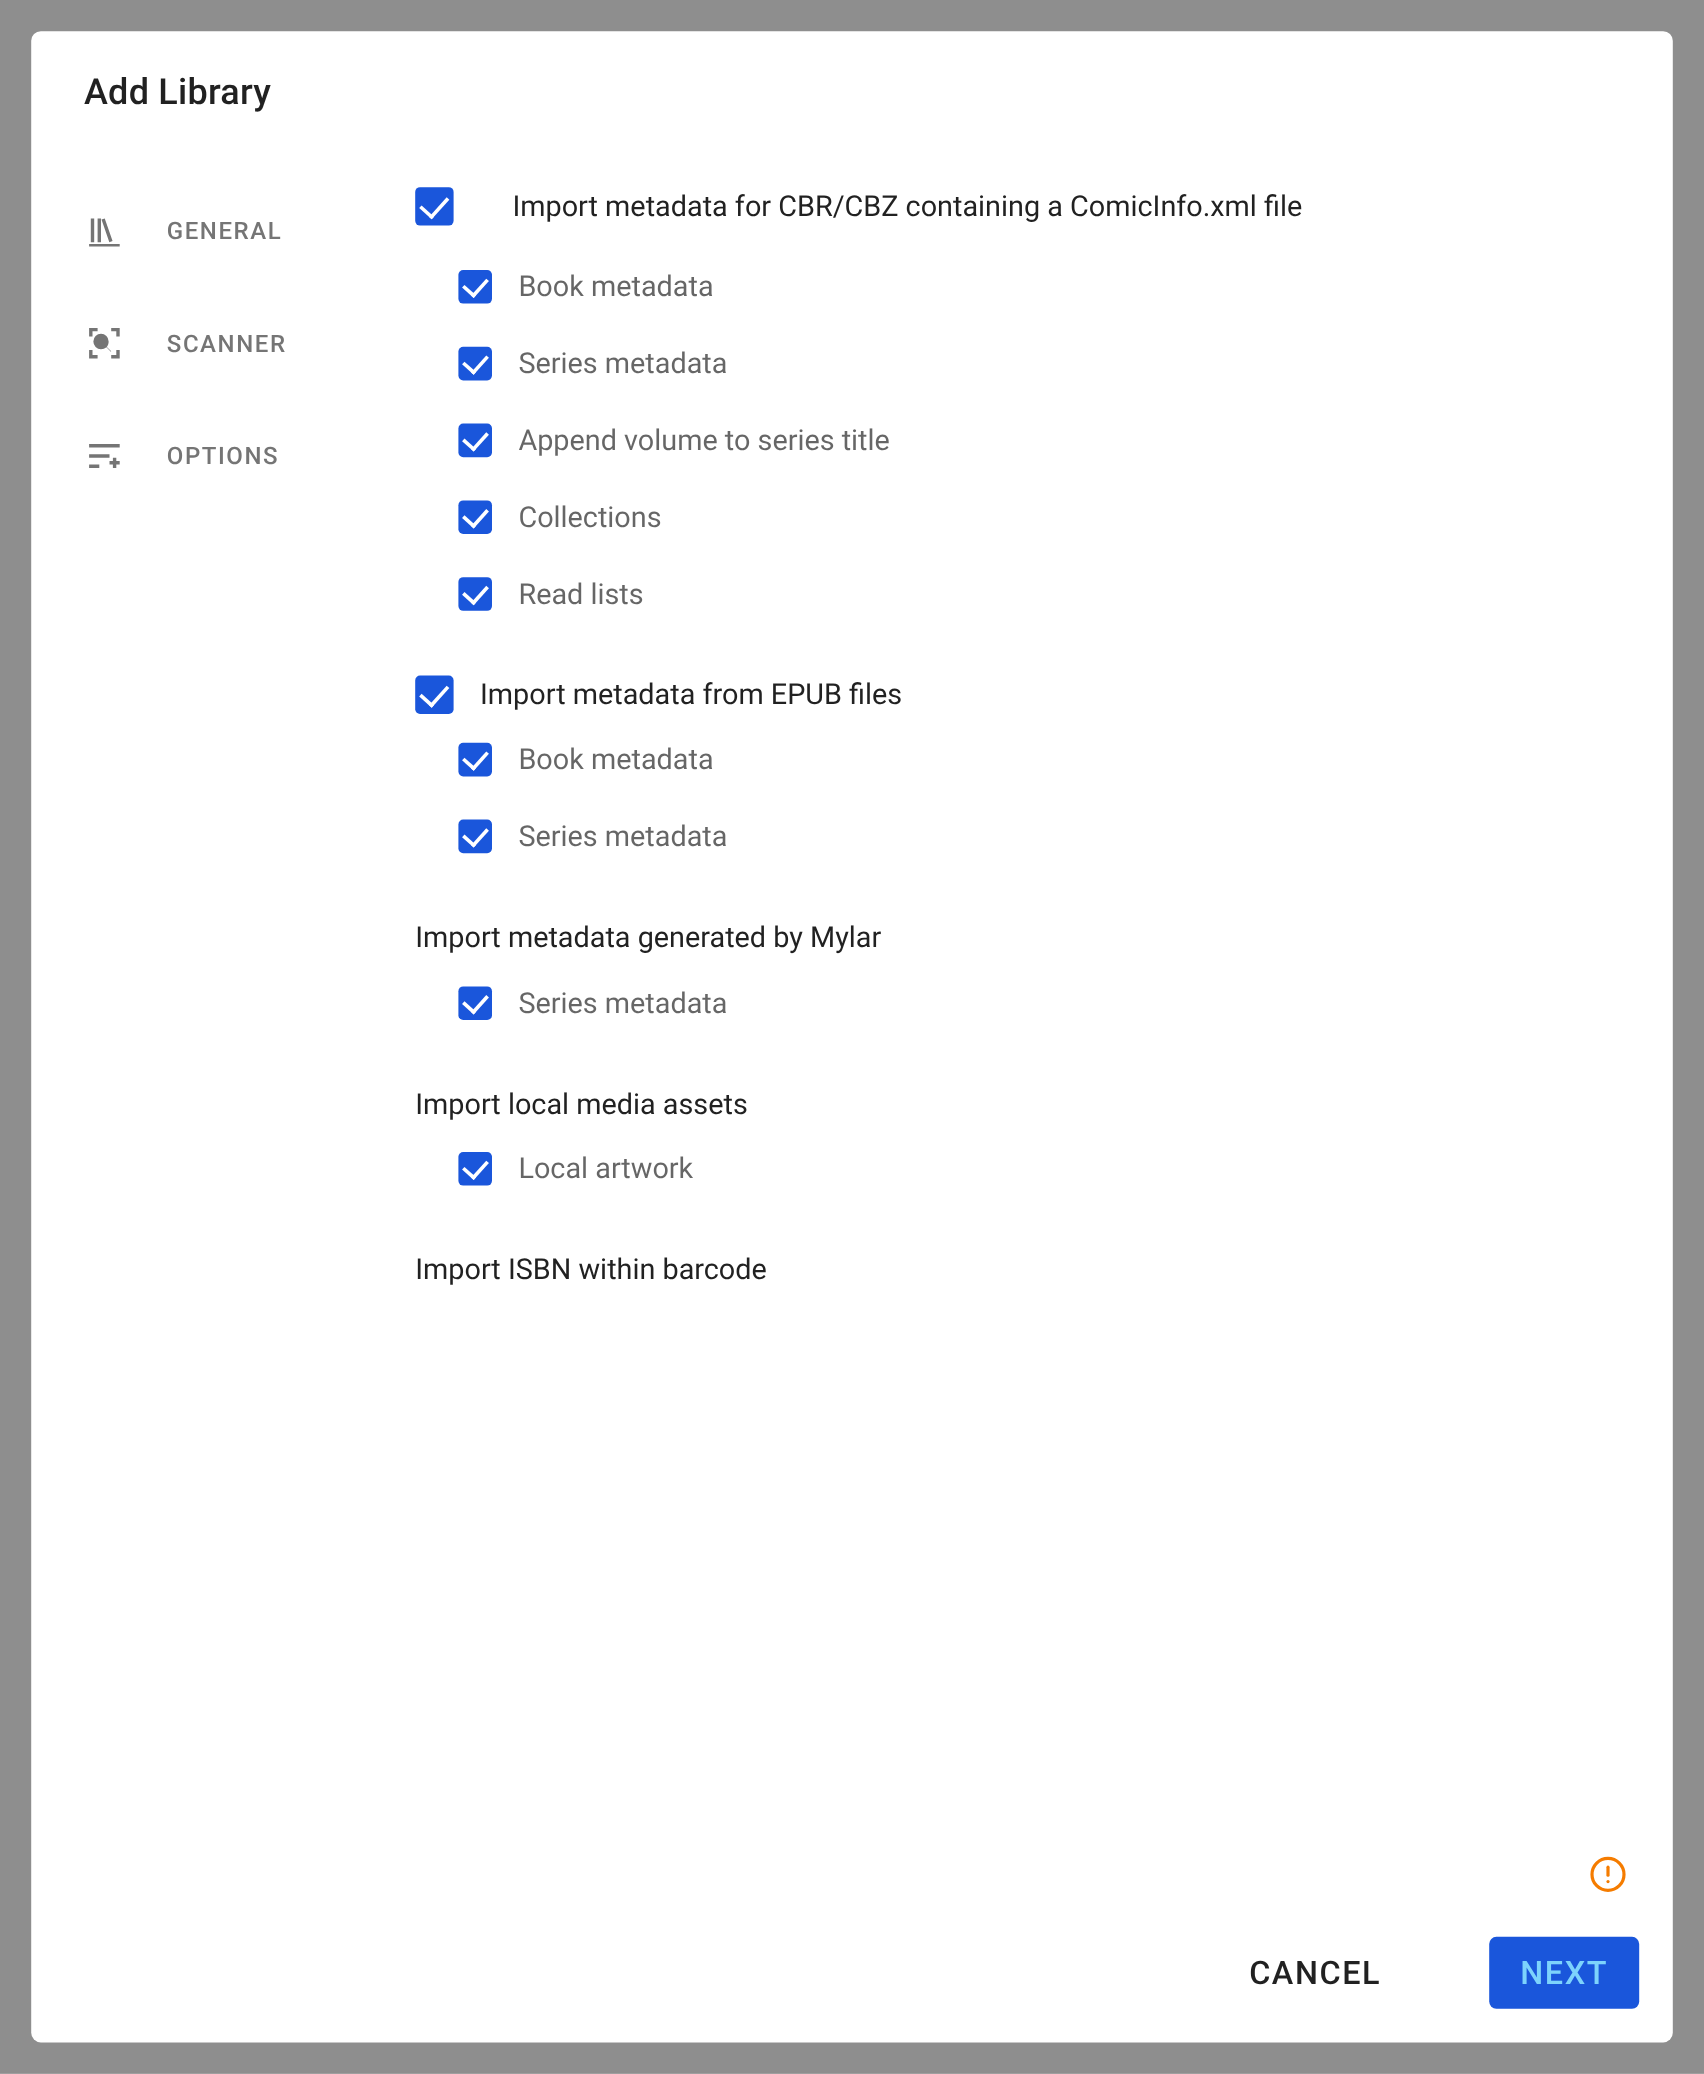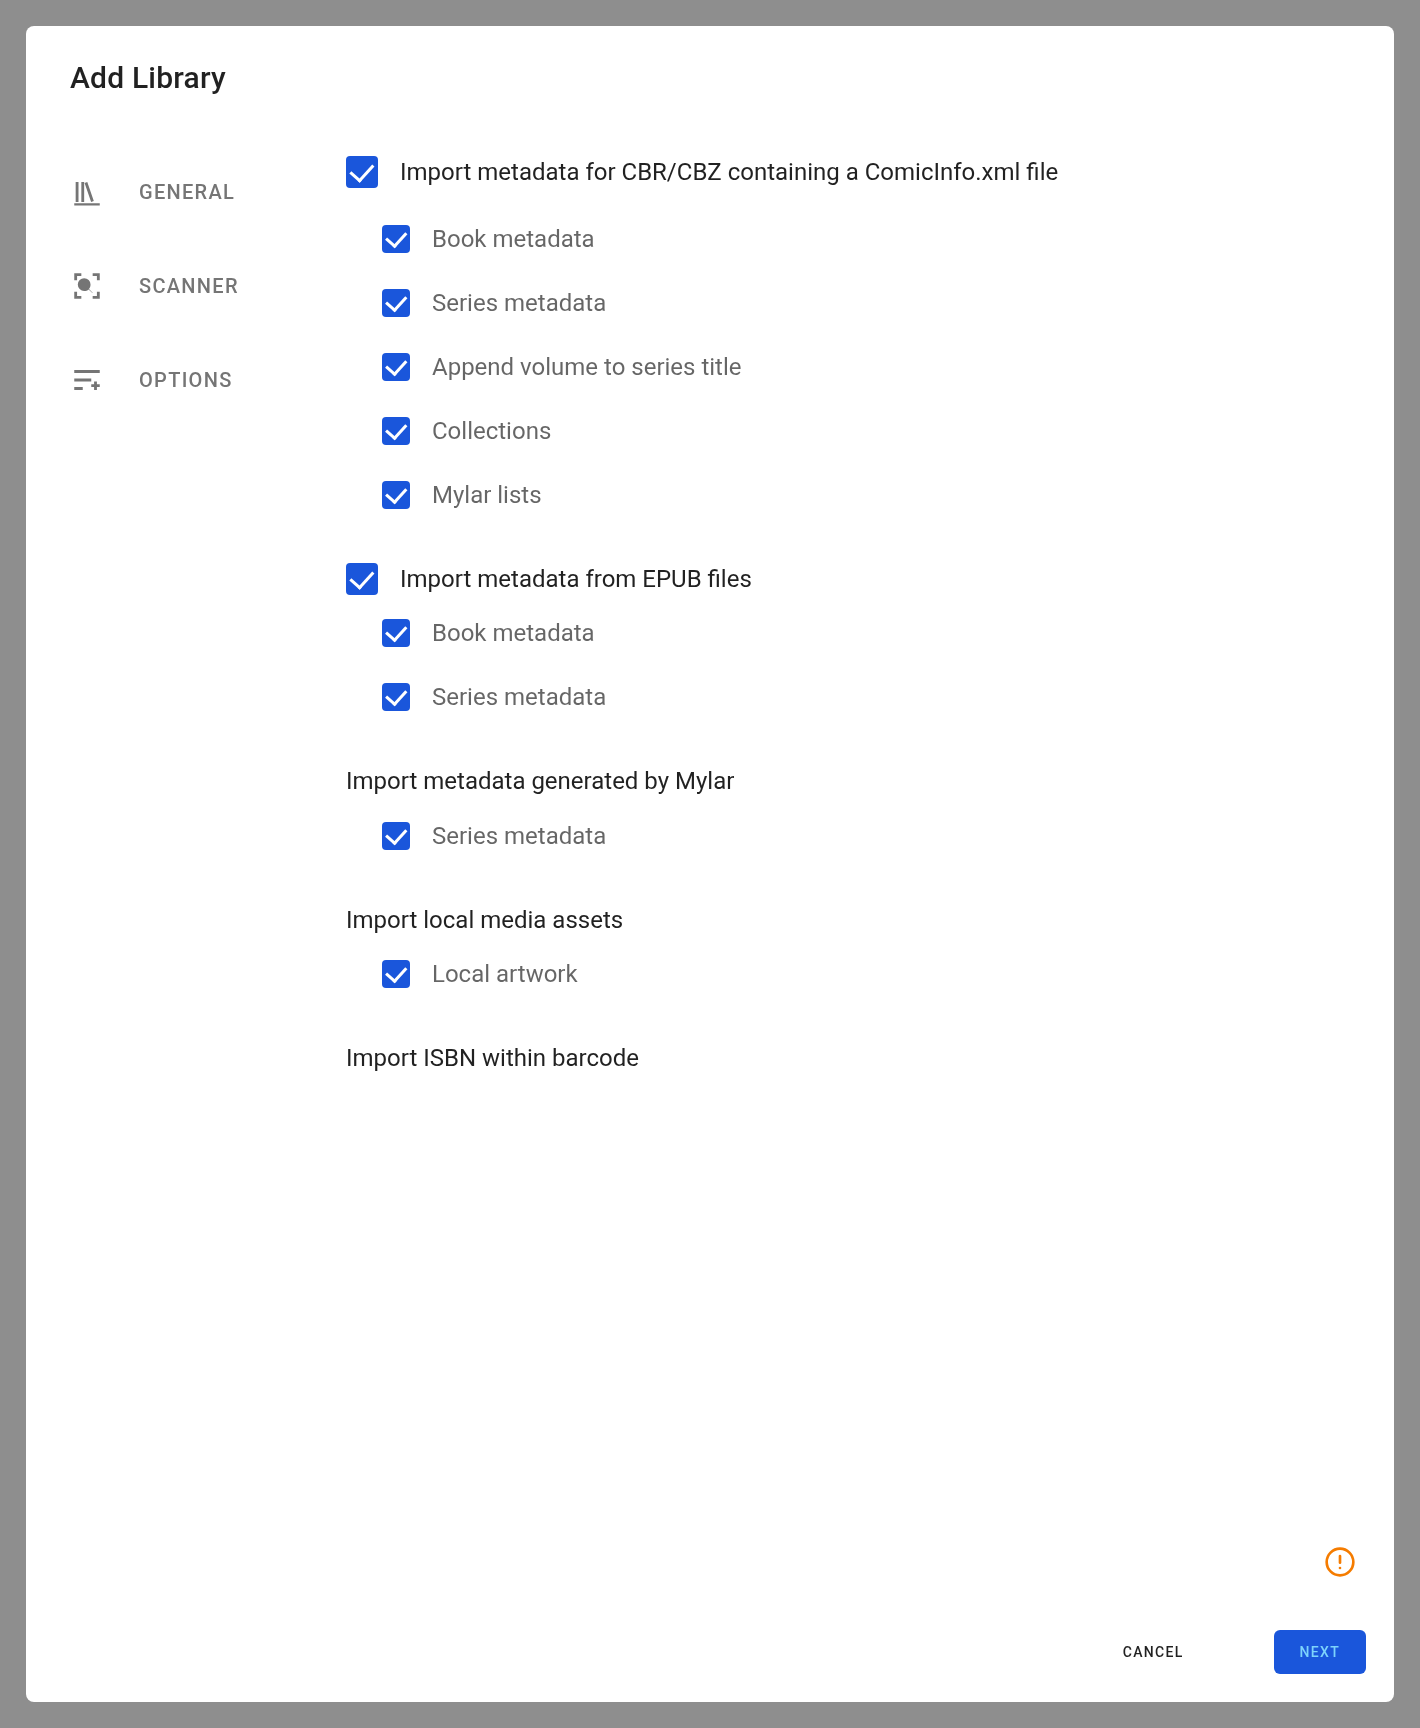--- a/index.html
+++ b/index.html
@@ -98,20 +98,21 @@
     .row.sub {
       padding-left: 36px;
       align-items: center;
     }
     .row.heading {
       padding-top: 36px;
       padding-bottom: 6px;
     }
     .row.heading:first-child {
       padding-top: 0;
+      gap: 27px;
     }
     .checkbox {
       width: 28px;
       height: 28px;
       border-radius: 4px;
       flex-shrink: 0;
       margin-right: 22px;
       position: relative;
       cursor: pointer;
     }
@@ -157,21 +158,21 @@
 
     
     .dialog-footer {
       display: flex;
       justify-content: flex-end;
       align-items: center;
       padding: 16px 28px 28px 28px;
       gap: 20px;
     }
     .btn {
-      font-size: 14px;
+      font-size: 27px;
       font-weight: 500;
       letter-spacing: 1.3px;
       text-transform: uppercase;
       padding: 14px 26px;
       border-radius: 6px;
       border: none;
       cursor: pointer;
       font-family: inherit;
     }
     .btn.flat {
@@ -246,21 +247,21 @@
         <div class="row sub">
           <span class="checkbox checked"></span>
           <span class="row-label">Append volume to series title</span>
         </div>
         <div class="row sub">
           <span class="checkbox checked"></span>
           <span class="row-label">Collections</span>
         </div>
         <div class="row sub">
           <span class="checkbox checked"></span>
-          <span class="row-label">Mylar lists</span>
+          <span class="row-label">Read lists</span>
         </div>
 
         <div class="row heading">
           <span class="checkbox checked"></span>
           <span class="row-label">Import metadata from EPUB files</span>
         </div>
         <div class="row sub">
           <span class="checkbox checked"></span>
           <span class="row-label">Book metadata</span>
         </div>

